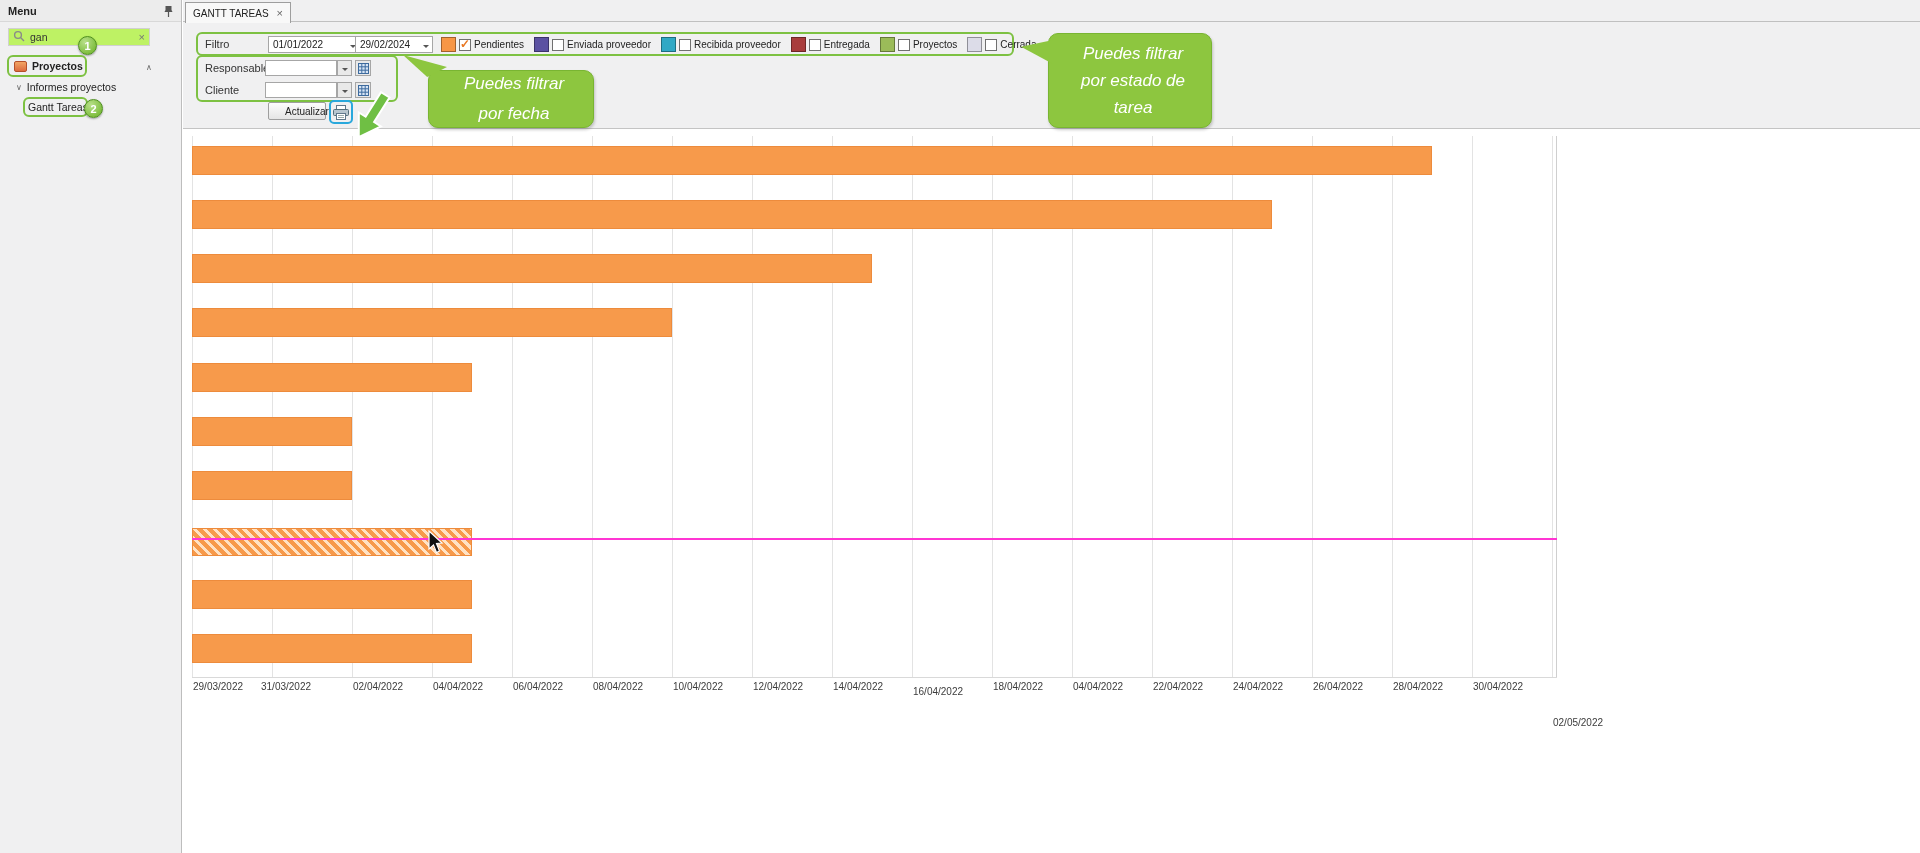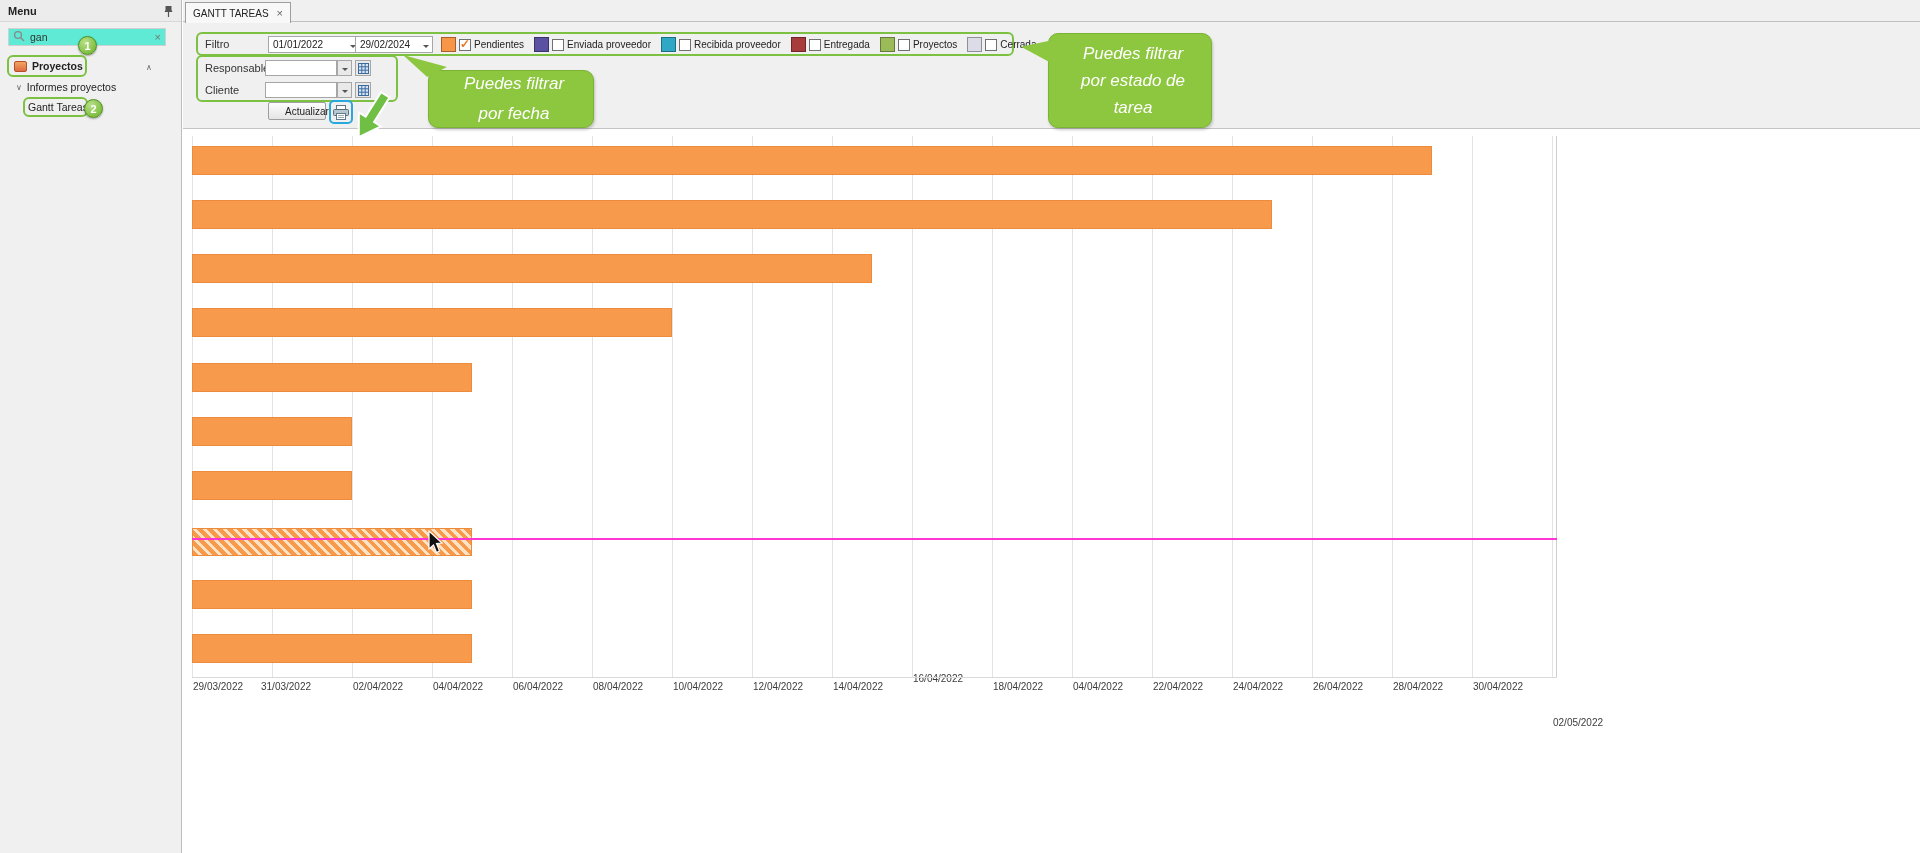--- a/index.html
+++ b/index.html
@@ -7,21 +7,21 @@
   body { font-family:"Liberation Sans", sans-serif; font-size:11px; color:#222; }
   .screen { position:relative; width:1920px; height:853px; background:#fff; overflow:hidden; }
 
   
   .sidebar { position:absolute; left:0; top:0; width:182px; height:853px;
              background:#F0F0F1; border-right:1px solid #BDBDBD; }
   .sidebar-header { position:relative; height:22px; background:#ECECEC; border-bottom:1px solid #D8D8D8;
                     display:flex; align-items:center; padding:0 8px; font-weight:bold; font-size:11px; }
   .pin-btn { position:absolute; right:6px; top:4px; width:14px; height:14px; display:flex;
              align-items:center; justify-content:center; cursor:pointer; }
-  .search-box { position:absolute; left:8px; top:28px; width:158px; height:18px; background:#5eead4;
+  .search-box { position:absolute; left:8px; top:28px; width:142px; height:18px; background:#bef264;
                 border:1px solid #D0D0D0; display:flex; align-items:center; padding:0 4px; }
   .search-box .txt { margin-left:5px; color:#333; font-size:10.5px; }
   .search-clear { margin-left:auto; color:#777; font-size:11px; cursor:pointer; }
   .tree-row { position:absolute; display:flex; align-items:center; font-size:10.5px; }
   .chev { color:#666; font-size:8px; }
   .proj-icon { width:13px; height:11px; border-radius:2px; margin-right:5px;
                background:linear-gradient(#F2A564,#DD6B3F); border:1px solid #B5502A; }
   .green-outline { position:absolute; border:2px solid #7DC142; border-radius:6px; pointer-events:none; }
   .badge { position:absolute; width:19px; height:19px; border-radius:50%;
            background:radial-gradient(circle at 35% 30%, #B9E08A, #7FBE3F 72%);
@@ -285,21 +285,21 @@
           <div class="axis-label" style="left: 330px; top: 551px;">06/04/2022</div>
           <div class="gridline" style="left: 409px;"></div>
           <div class="axis-label" style="left: 410px; top: 551px;">08/04/2022</div>
           <div class="gridline" style="left: 489px;"></div>
           <div class="axis-label" style="left: 490px; top: 551px;">10/04/2022</div>
           <div class="gridline" style="left: 569px;"></div>
           <div class="axis-label" style="left: 570px; top: 551px;">12/04/2022</div>
           <div class="gridline" style="left: 649px;"></div>
           <div class="axis-label" style="left: 650px; top: 551px;">14/04/2022</div>
           <div class="gridline" style="left: 729px;"></div>
-          <div class="axis-label" style="left: 730px; top: 543px; text-align: right;">16/04/2022</div>
+          <div class="axis-label" style="left: 730px; top: 556px; text-align: right;">16/04/2022</div>
           <div class="gridline" style="left: 809px;"></div>
           <div class="axis-label" style="left: 810px; top: 551px;">18/04/2022</div>
           <div class="gridline" style="left: 889px;"></div>
           <div class="axis-label" style="left: 890px; top: 551px;">04/04/2022</div>
           <div class="gridline" style="left: 969px;"></div>
           <div class="axis-label" style="left: 970px; top: 551px;">22/04/2022</div>
           <div class="gridline" style="left: 1049px;"></div>
           <div class="axis-label" style="left: 1050px; top: 551px;">24/04/2022</div>
           <div class="gridline" style="left: 1129px;"></div>
           <div class="axis-label" style="left: 1130px; top: 551px;">26/04/2022</div>

